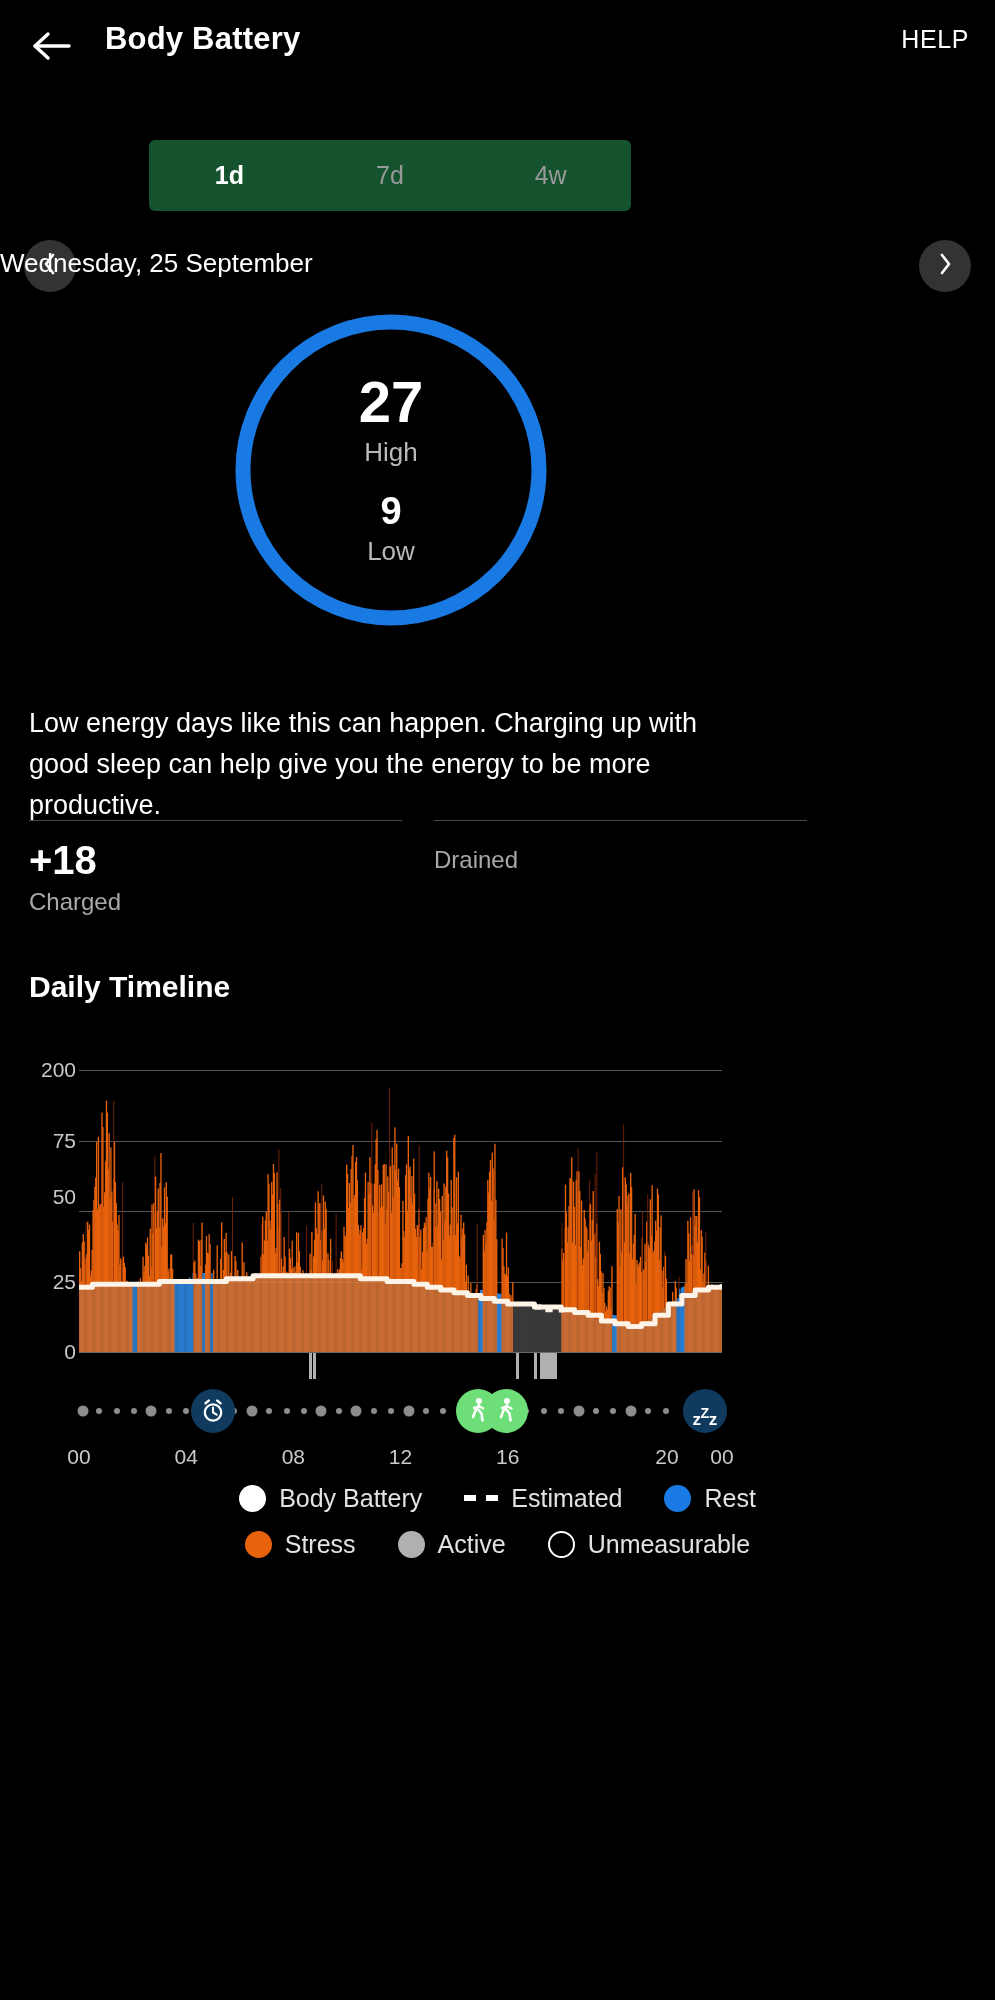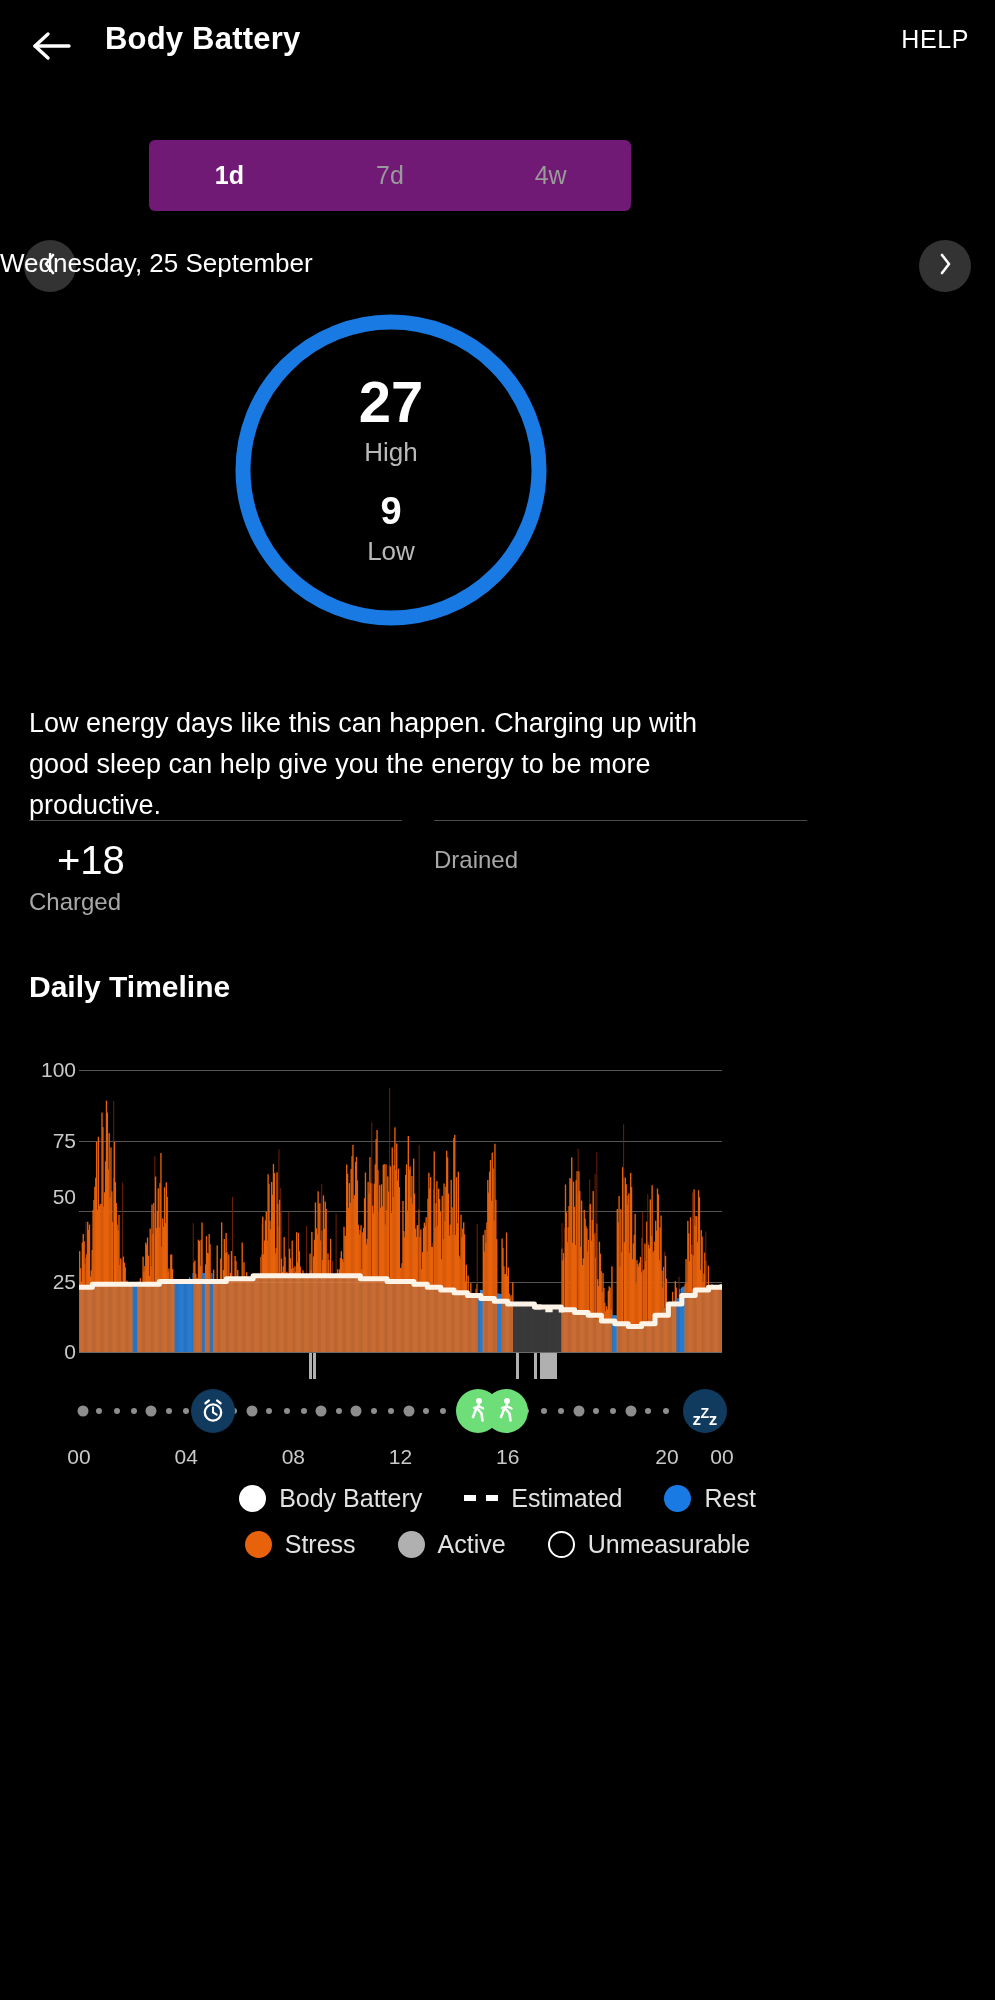--- a/index.html
+++ b/index.html
@@ -16,21 +16,21 @@
   .back-btn { position:absolute; left:26px; top:20px; width:52px; height:52px;
               display:flex; align-items:center; justify-content:center; cursor:pointer; }
   .back-btn svg { display:block; }
   .app-title { position:absolute; left:105px; top:21px; font-size:31px; font-weight:bold;
                letter-spacing:.2px; color:#fff; }
   .help-btn { position:absolute; right:26px; top:25px; font-size:25px; color:#fff;
               letter-spacing:.6px; cursor:pointer; }
 
   
   .segmented { position:absolute; left:149px; top:140px; width:482px; height:71px;
-               background:#701a75; border-radius:6px; display:flex; overflow:hidden; }
+               background:#14532d; border-radius:6px; display:flex; overflow:hidden; }
   .seg { flex:1; display:flex; align-items:center; justify-content:center;
          font-size:25px; color:#9a9a9a; cursor:pointer; }
   .seg.active { color:#fff; font-weight:bold; }
 
   
   .datenav { position:absolute; left:0; top:240px; width:995px; height:52px; }
   .nav-circ { position:absolute; top:0; width:52px; height:52px; border-radius:50%;
               background:#333; display:flex; align-items:center; justify-content:center; cursor:pointer; }
   .nav-prev { left:24px; }
   .nav-next { right:24px; }
@@ -48,21 +48,21 @@
   .lo-lab { font-size:26px; color:#b9b9b9; margin-top:6px; }
 
   
   .desc { position:absolute; left:29px; top:703px; width:730px;
           font-size:27px; line-height:41px; color:#fff; }
 
   
   .stats { position:absolute; left:29px; top:820px; width:937px; display:flex; }
   .stat { width:373px; padding-top:18px; border-top:1px solid #4a4a4a; }
   .stat.second { margin-left:32px; }
-  .stat-val { font-size:40px; font-weight:normal; color:#fff; line-height:1.05;margin-left:28px; }
+  .stat-val { font-size:40px; font-weight:bold; color:#fff; line-height:1.05; }
   .stat-lab { font-size:24px; color:#a8a8a8; margin-top:7px; }
 
   
   .sec-title { position:absolute; left:29px; top:970px; font-size:30px; font-weight:bold; color:#fff; }
 
   
   .chart-block { position:absolute; left:0; top:1070px; width:995px; height:330px; }
   .ylabels { position:absolute; left:0; top:0; width:76px; height:282px; }
   .ylab { position:absolute; right:0; font-size:21px; color:#c9c9c9; transform:translateY(-50%); }
   .plot { position:absolute; left:79px; top:0; width:643px; height:282px; overflow:hidden; }
@@ -164,21 +164,21 @@
   </div>
 
   <div class="sec-title">Daily Timeline</div>
 
   <div class="chart-block">
     <div class="ylabels" id="y-labels">
         <div class="ylab" style="top: 282px;">0</div>
         <div class="ylab" style="top: 211.5px;">25</div>
         <div class="ylab" style="top: 127px;">50</div>
         <div class="ylab" style="top: 70.5px;">75</div>
-        <div class="ylab" style="top: 0px;">100</div>
+        <div class="ylab" style="top: 0px;">200</div>
       </div>
     <div class="plot" id="plot">
         <div class="grid-line" style="top: 211.5px; background: rgb(85, 85, 85);"></div>
         <div class="grid-line" style="top: 141px; background: rgb(85, 85, 85);"></div>
         <div class="grid-line" style="top: 70.5px; background: rgb(85, 85, 85);"></div>
         <div class="grid-line" style="top: 0px; background: rgb(85, 85, 85);"></div>
         <svg width="643" height="282">
           <rect x="0" width="1.3430555555555557" y="217.14" height="64.86000000000001" fill="#e07a3c" opacity="0.82"></rect>
           <rect x="0" width="1.3430555555555557" y="181.15674911966954" height="35.983250880330445" fill="#e8620c"></rect>
           <rect x="0.8930555555555556" width="1.3430555555555557" y="216.952" height="65.048" fill="#e07a3c" opacity="0.82"></rect>

